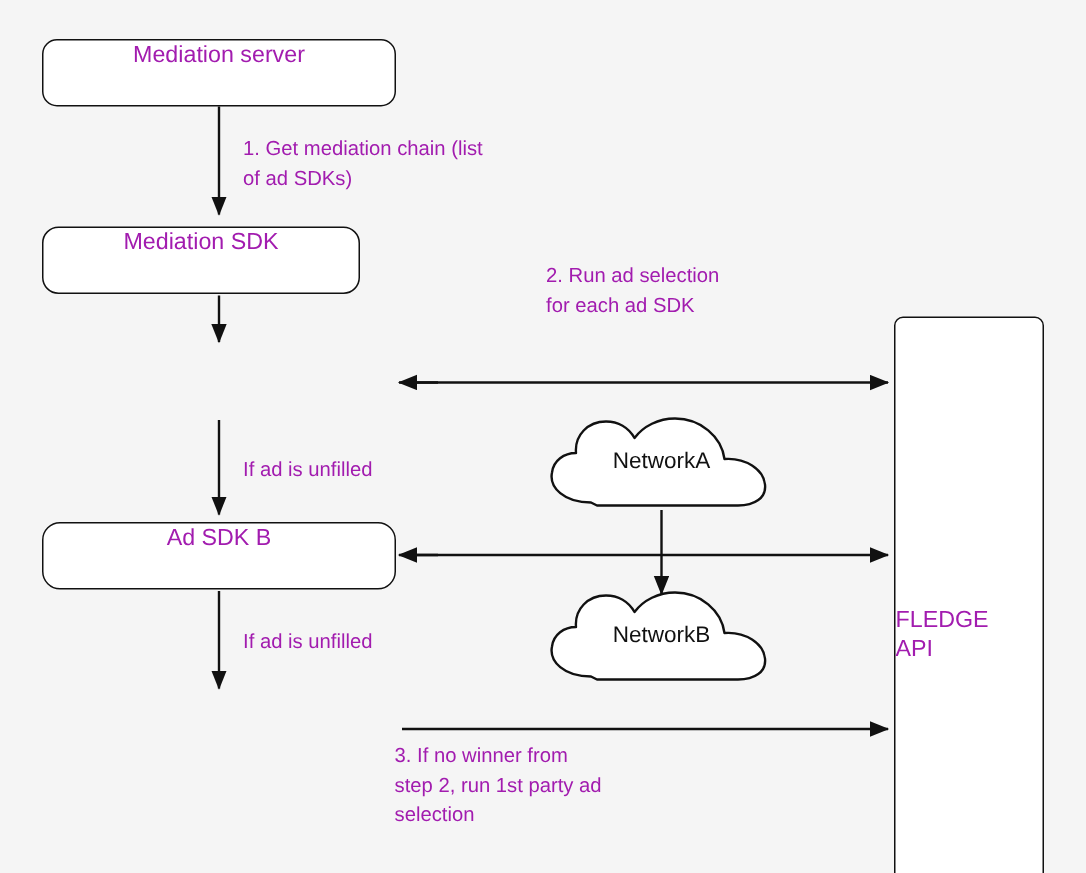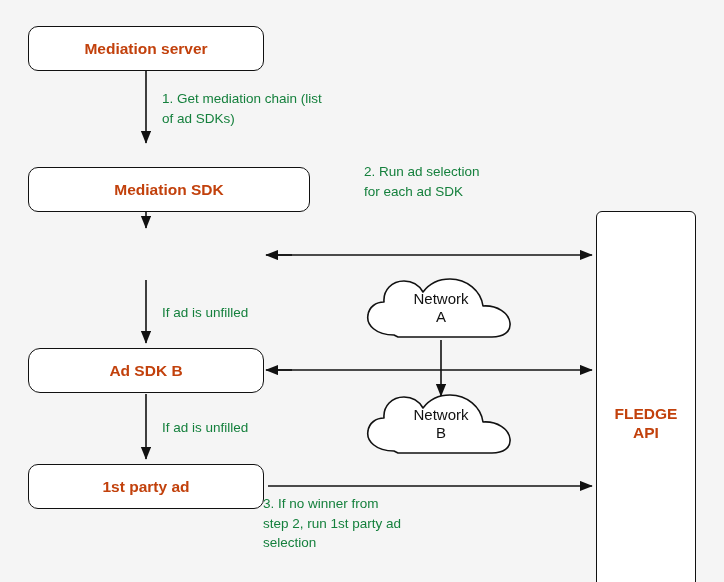--- a/index.html
+++ b/index.html
@@ -18,34 +18,33 @@
     width: 724px;
     height: 582px;
   }
   .node {
     position: absolute;
     box-sizing: border-box;
     background: #ffffff;
     border: 1.5px solid #111111;
     border-radius: 10px;
     display: flex;
-    align-items: center;
+    align-items: flex-start;
     justify-content: center;
     text-align: center;
-    color: #c2410c;
+    color: #a21caf;
     font-size: 15.5px;
     line-height: 1.25;
-    font-weight: bold;
   }
   .node.tall {
     border-radius: 6px;
   }
   .label {
     position: absolute;
-    color: #15803d;
+    color: #a21caf;
     font-size: 13.5px;
     line-height: 1.45;
     white-space: pre-line;
   }
   svg.lines {
     position: absolute;
     left: 0;
     top: 0;
     width: 724px;
     height: 582px;
@@ -54,21 +53,21 @@
   .cloud-wrap {
     position: absolute;
   }
   .cloud-text {
     position: absolute;
     left: 0;
     top: 0;
     width: 100%;
     height: 100%;
     display: flex;
-    flex-direction: column;
+    flex-direction: row;
     align-items: center;
     justify-content: center;
     font-size: 15px;
     color: #111111;
     line-height: 1.2;
     text-align: center;
   }
 </style>
 </head>
 <body>
@@ -117,42 +116,39 @@
     <div class="cloud-text">
       <span>Network</span>
       <span>B</span>
     </div>
   </div>
 
   <div class="node" style="left:28px; top:26px; width:236px; height:45px;">
     <span>Mediation server</span>
   </div>
 
-  <div class="node" style="left:28px; top:167px; width:282px; height:45px;">
+  <div class="node" style="left:28px; top:151px; width:212px; height:45px;border-radius:11px;">
     <span>Mediation SDK</span>
   </div>
 
 
   <div class="node" style="left:28px; top:348px; width:236px; height:45px;border-radius:12px;">
     <span>Ad SDK B</span>
   </div>
 
-  <div class="node" style="left:28px; top:464px; width:236px; height:45px;">
-    <span>1st party ad</span>
-  </div>
 
   <div class="node tall" style="left:596px; top:211px; width:100px; height:424px; flex-direction:column;">
     <span>FLEDGE</span>
     <span>API</span>
   </div>
 
   <div class="label" style="left:162px; top:89px; width:220px;">1. Get mediation chain (list
 of ad SDKs)</div>
 
-  <div class="label" style="left:364px; top:162px; width:200px;">2. Run ad selection
+  <div class="label" style="left:364px; top:174px; width:200px;">2. Run ad selection
 for each ad SDK</div>
 
   <div class="label" style="left:162px; top:303px; width:180px;">If ad is unfilled</div>
 
   <div class="label" style="left:162px; top:418px; width:180px;">If ad is unfilled</div>
 
   <div class="label" style="left:263px; top:494px; width:220px;">3. If no winner from
 step 2, run 1st party ad
 selection</div>
 

